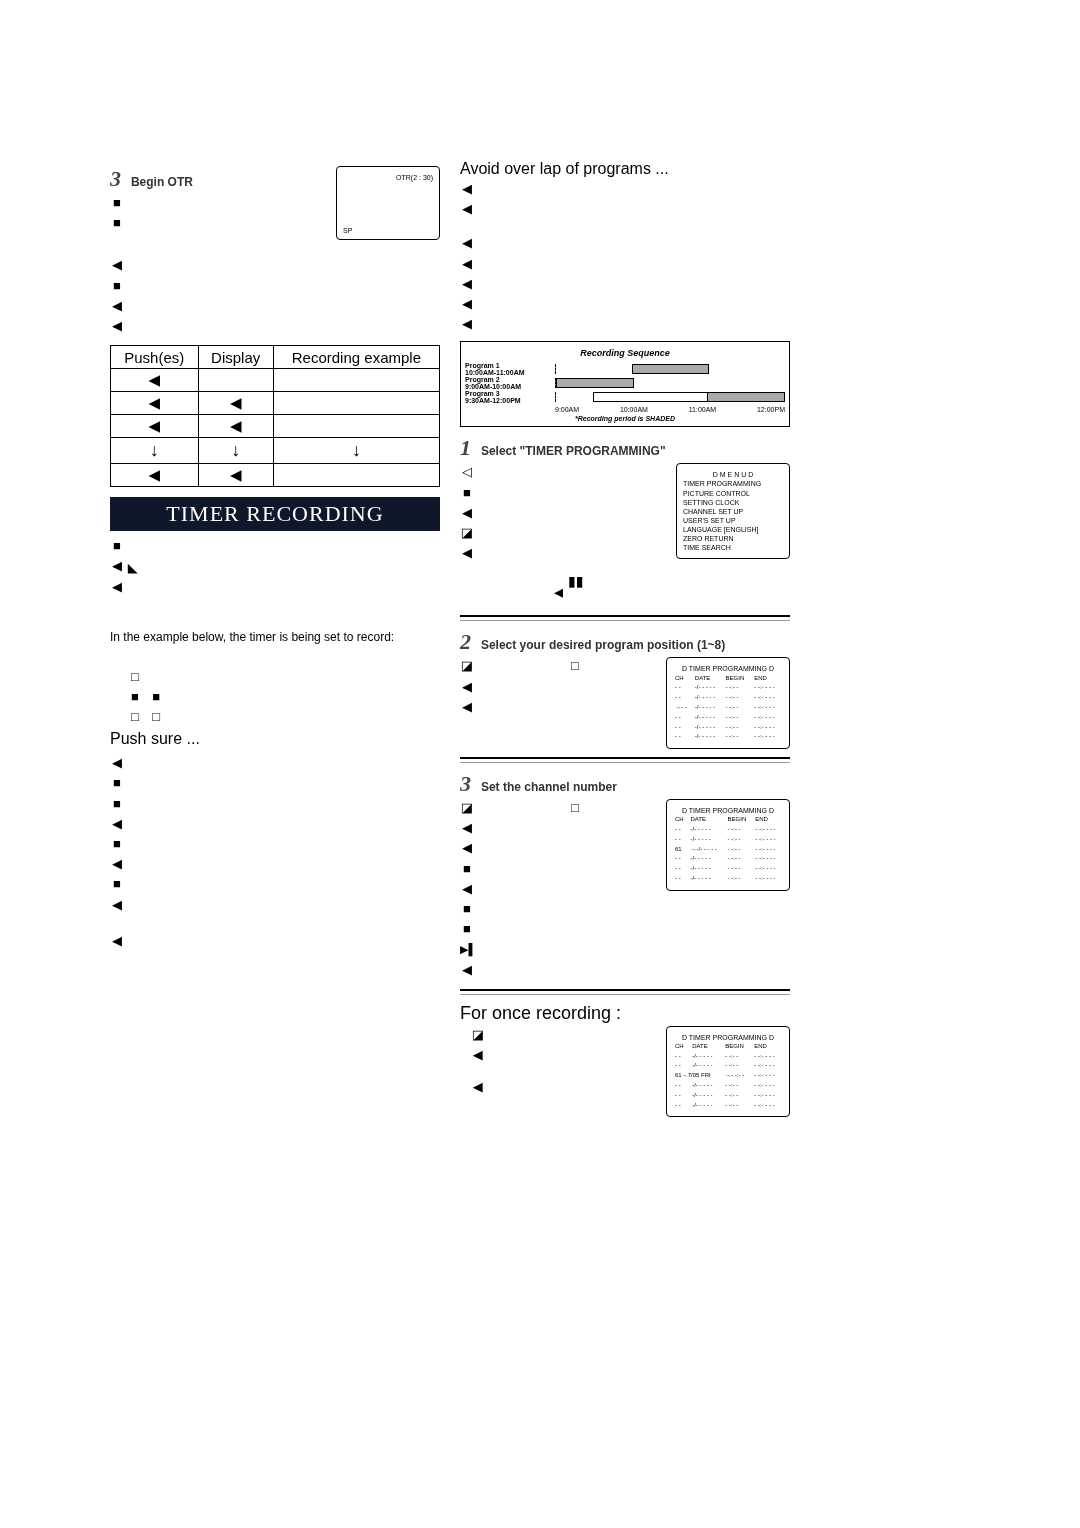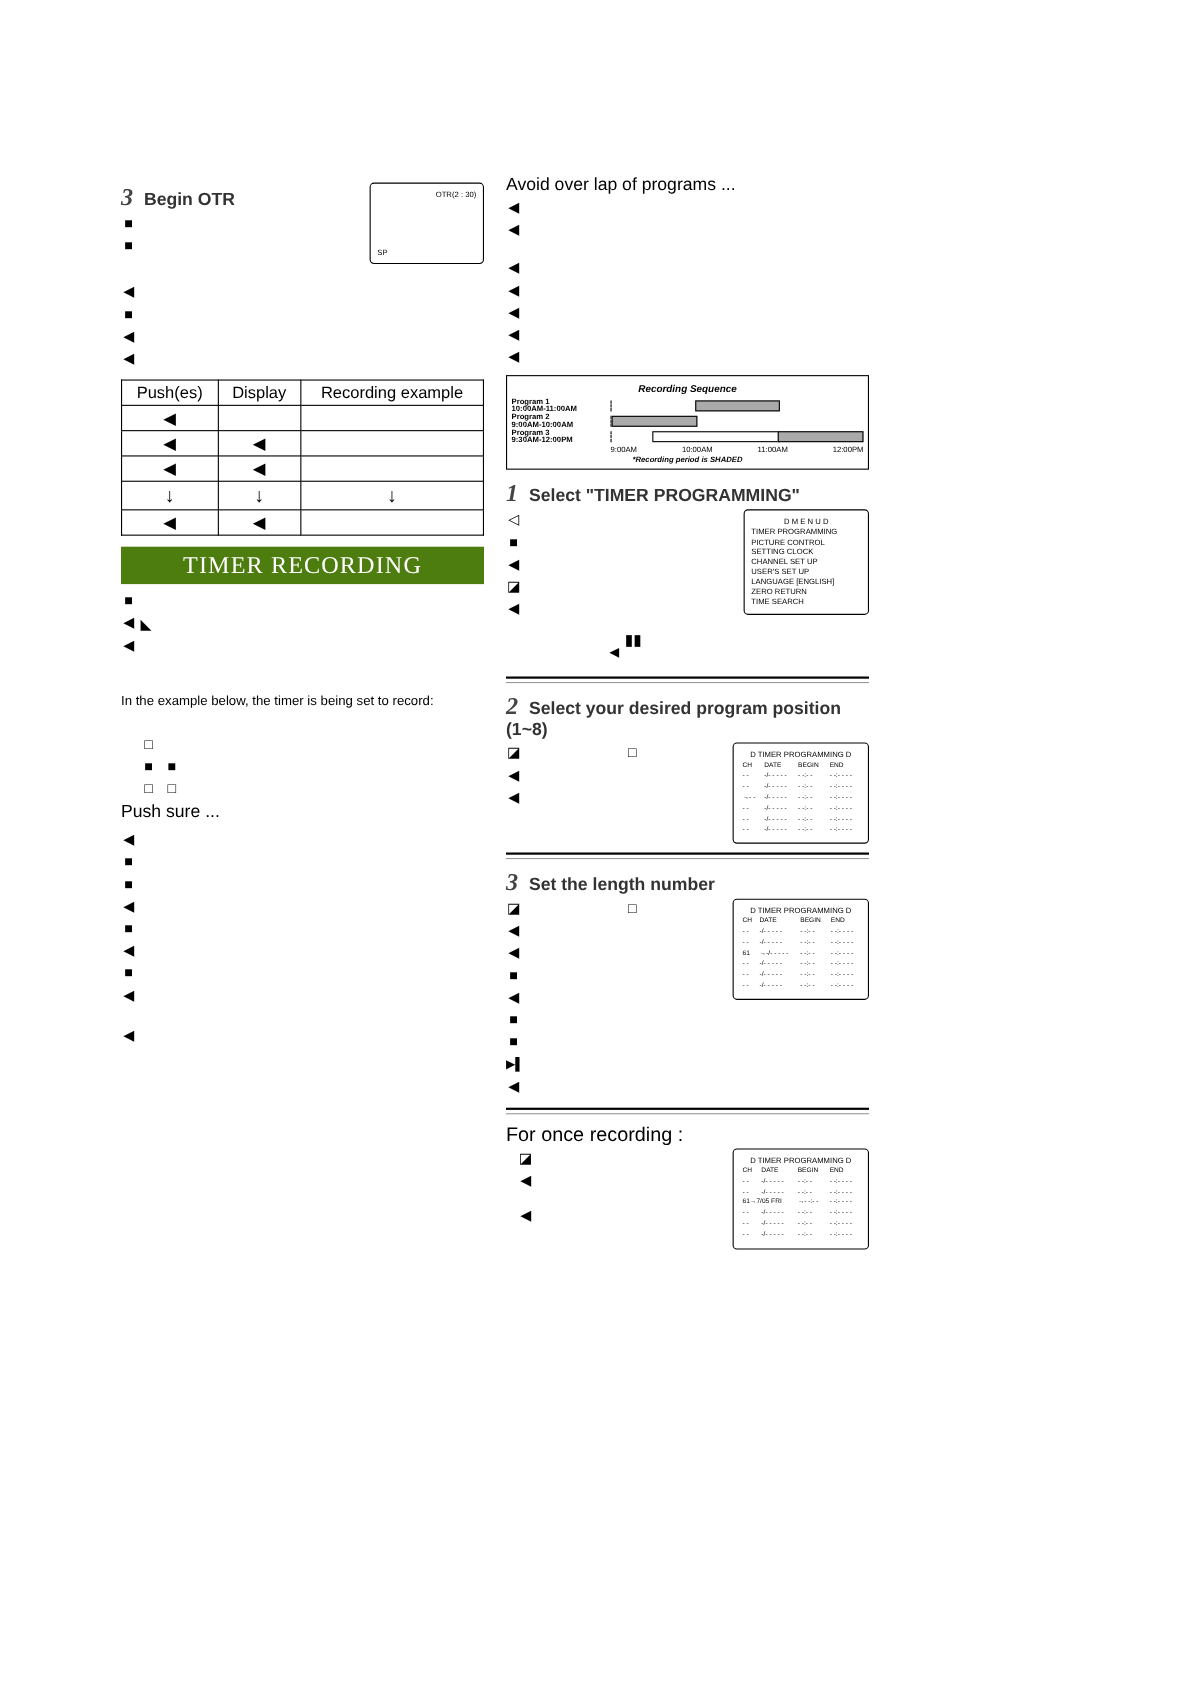--- a/index.html
+++ b/index.html
@@ -28,28 +28,28 @@
   .step-num {
     font-style: italic;
     font-weight: bold;
     font-size: 22px;
     color: #444;
     margin-right: 6px;
     font-family: "Times New Roman", serif;
   }
   .step-title {
     font-weight: bold;
-    font-size: 16px;
+    font-size: 12px;
     color: #333;
   }
   .step-row { margin: 6px 0 2px 0; }
   .bullet-line { margin: 2px 0; font-size: 13px; line-height: 1.4; }
   .sym { display:inline-block; width:14px; text-align:center; }
   .banner {
-    background: #4d7c0f;
+    background: #0f172a;
     color: #fff;
     font-family: "Times New Roman", serif;
     font-size: 22px;
     text-align: center;
     padding: 4px 0;
     margin: 10px 0 6px 0;
     letter-spacing: 1px;
   }
   table.pushes {
     border-collapse: collapse;
@@ -319,21 +319,21 @@
         </div>
         <div class="bullet-line"><span class="sym">◪</span>&nbsp;&nbsp;&nbsp;&nbsp;&nbsp;&nbsp;&nbsp;&nbsp;&nbsp;&nbsp;&nbsp;&nbsp;&nbsp;&nbsp;&nbsp;&nbsp;&nbsp;&nbsp;&nbsp;&nbsp;&nbsp;&nbsp;&nbsp;&nbsp;&nbsp;&nbsp;<span class="sym">□</span></div>
         <div class="bullet-line"><span class="sym">◀</span></div>
         <div class="bullet-line"><span class="sym">◀</span></div>
       </div>
 
       <hr class="hr-bold">
 
       <div class="step-row">
         <span class="step-num">3</span>
-        <span class="step-title">Set the length number</span>
+        <span class="step-title">Set the channel number</span>
       </div>
       <div class="clearfix">
         <div class="osd-box osd-table">
           <div style="text-align:center;">D TIMER PROGRAMMING D</div>
           <table>
             <tbody>
                 <tr>
               <td>CH</td>
               <td>DATE</td>
               <td>BEGIN</td>

